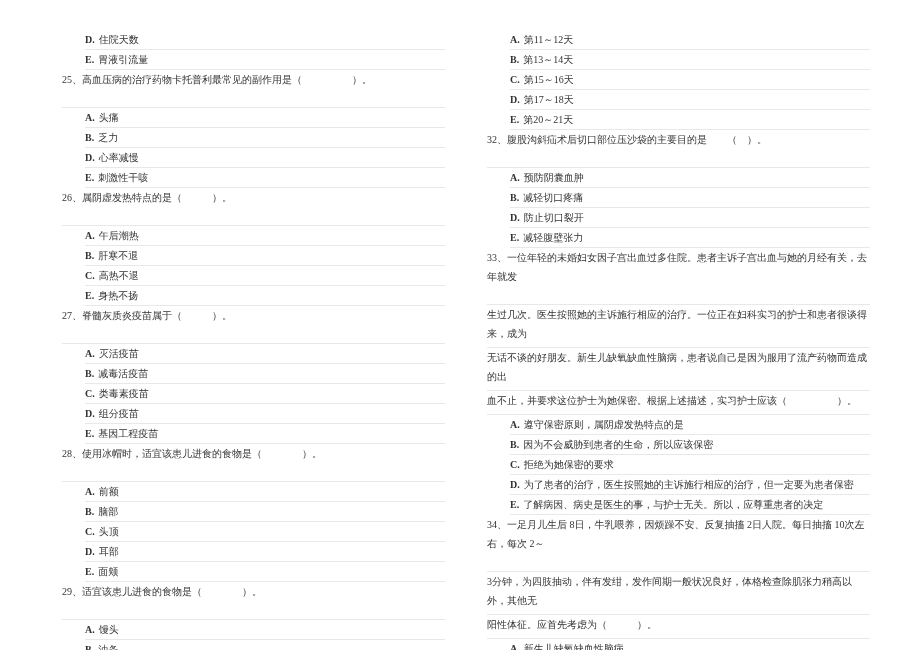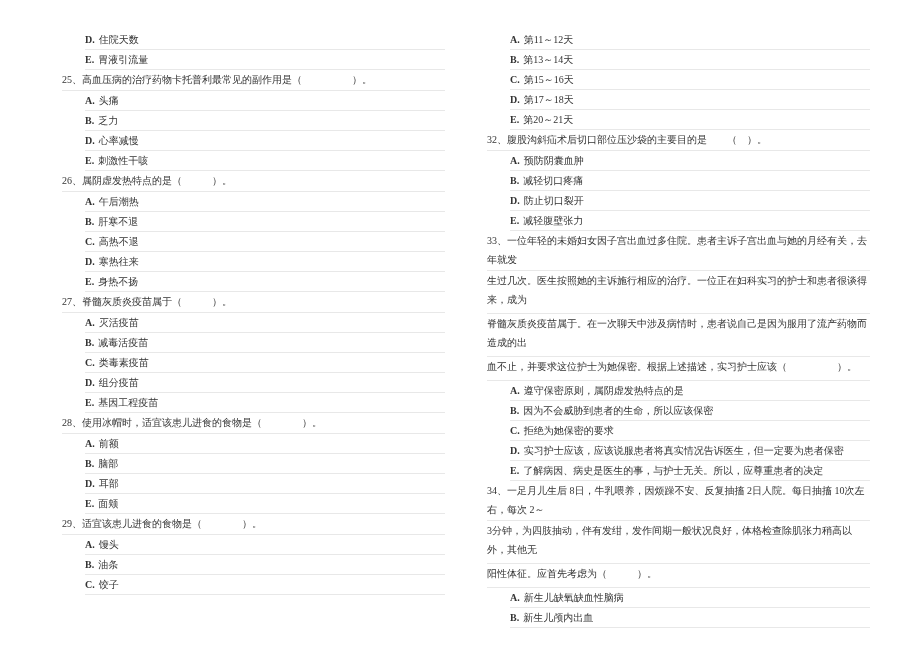--- a/index.html
+++ b/index.html
@@ -26,21 +26,21 @@
     padding-bottom: 0;
   }
   .option .letter {
     font-weight: bold;
     margin-right: 4px;
   }
   .question {
     margin-left: 12px;
     line-height: 1.9;
     border-bottom: 1px solid #e8e8e8;
-    padding-bottom: 1px;
+    padding-bottom: 18px;
   }
   .question .num {
     font-weight: normal;
   }
   .continuation {
     margin-left: 12px;
     line-height: 1.9;
     border-bottom: 1px solid #e8e8e8;
     padding-bottom: 4px;
   }
@@ -54,57 +54,57 @@
       <div class="option"><span class="letter">E.</span><span>胃液引流量</span></div>
       <div class="question"><span class="num">25、</span><span>高血压病的治疗药物卡托普利最常见的副作用是（　　　　　）。</span></div>
       <div class="option"><span class="letter">A.</span><span>头痛</span></div>
       <div class="option"><span class="letter">B.</span><span>乏力</span></div>
       <div class="option"><span class="letter">D.</span><span>心率减慢</span></div>
       <div class="option"><span class="letter">E.</span><span>刺激性干咳</span></div>
       <div class="question"><span class="num">26、</span><span>属阴虚发热特点的是（　　　）。</span></div>
       <div class="option"><span class="letter">A.</span><span>午后潮热</span></div>
       <div class="option"><span class="letter">B.</span><span>肝寒不退</span></div>
       <div class="option"><span class="letter">C.</span><span>高热不退</span></div>
-      <div class="option"><span class="letter">D.</span><span>寒热往来</span></div>
       <div class="option"><span class="letter">E.</span><span>身热不扬</span></div>
       <div class="question"><span class="num">27、</span><span>脊髓灰质炎疫苗属于（　　　）。</span></div>
       <div class="option"><span class="letter">A.</span><span>灭活疫苗</span></div>
       <div class="option"><span class="letter">B.</span><span>减毒活疫苗</span></div>
       <div class="option"><span class="letter">C.</span><span>类毒素疫苗</span></div>
       <div class="option"><span class="letter">D.</span><span>组分疫苗</span></div>
       <div class="option"><span class="letter">E.</span><span>基因工程疫苗</span></div>
       <div class="question"><span class="num">28、</span><span>使用冰帽时，适宜该患儿进食的食物是（　　　　）。</span></div>
       <div class="option"><span class="letter">A.</span><span>前额</span></div>
       <div class="option"><span class="letter">B.</span><span>脑部</span></div>
+      <div class="option"><span class="letter">C.</span><span>头顶</span></div>
       <div class="option"><span class="letter">D.</span><span>耳部</span></div>
       <div class="option"><span class="letter">E.</span><span>面颊</span></div>
       <div class="question"><span class="num">29、</span><span>适宜该患儿进食的食物是（　　　　）。</span></div>
       <div class="option"><span class="letter">A.</span><span>馒头</span></div>
       <div class="option"><span class="letter">B.</span><span>油条</span></div>
       <div class="option"><span class="letter">C.</span><span>饺子</span></div>
     </div>
   <div class="col" id="right-col">
       <div class="option"><span class="letter">A.</span><span>第11～12天</span></div>
       <div class="option"><span class="letter">B.</span><span>第13～14天</span></div>
       <div class="option"><span class="letter">C.</span><span>第15～16天</span></div>
       <div class="option"><span class="letter">D.</span><span>第17～18天</span></div>
       <div class="option"><span class="letter">E.</span><span>第20～21天</span></div>
       <div class="question"><span class="num">32、</span><span>腹股沟斜疝术后切口部位压沙袋的主要目的是　　（　）。</span></div>
       <div class="option"><span class="letter">A.</span><span>预防阴囊血肿</span></div>
       <div class="option"><span class="letter">B.</span><span>减轻切口疼痛</span></div>
       <div class="option"><span class="letter">D.</span><span>防止切口裂开</span></div>
       <div class="option"><span class="letter">E.</span><span>减轻腹壁张力</span></div>
       <div class="question"><span class="num">33、</span><span>一位年轻的未婚妇女因子宫出血过多住院。患者主诉子宫出血与她的月经有关，去年就发</span></div>
       <div class="continuation">生过几次。医生按照她的主诉施行相应的治疗。一位正在妇科实习的护士和患者很谈得来，成为</div>
-      <div class="continuation">脊髓灰质炎疫苗属于。在一次聊天中涉及病情时，患者说自己是因为服用了流产药物而造成的出</div>
+      <div class="continuation">无话不谈的好朋友。新生儿缺氧缺血性脑病，患者说自己是因为服用了流产药物而造成的出</div>
       <div class="continuation">血不止，并要求这位护士为她保密。根据上述描述，实习护士应该（　　　　　）。</div>
       <div class="option"><span class="letter">A.</span><span>遵守保密原则，属阴虚发热特点的是</span></div>
       <div class="option"><span class="letter">B.</span><span>因为不会威胁到患者的生命，所以应该保密</span></div>
       <div class="option"><span class="letter">C.</span><span>拒绝为她保密的要求</span></div>
-      <div class="option"><span class="letter">D.</span><span>实习护士应该，应该说服患者将真实情况告诉医生，但一定要为患者保密</span></div>
+      <div class="option"><span class="letter">D.</span><span>为了患者的治疗，医生按照她的主诉施行相应的治疗，但一定要为患者保密</span></div>
       <div class="option"><span class="letter">E.</span><span>了解病因、病史是医生的事，与护士无关。所以，应尊重患者的决定</span></div>
       <div class="question"><span class="num">34、</span><span>一足月儿生后 8日，牛乳喂养，因烦躁不安、反复抽搐 2日人院。每日抽搐 10次左右，每次 2～</span></div>
       <div class="continuation">3分钟，为四肢抽动，伴有发绀，发作间期一般状况良好，体格检查除肌张力稍高以外，其他无</div>
       <div class="continuation">阳性体征。应首先考虑为（　　　）。</div>
       <div class="option"><span class="letter">A.</span><span>新生儿缺氧缺血性脑病</span></div>
       <div class="option"><span class="letter">B.</span><span>新生儿颅内出血</span></div>
     </div>
 </div>
 
 </body></html>

